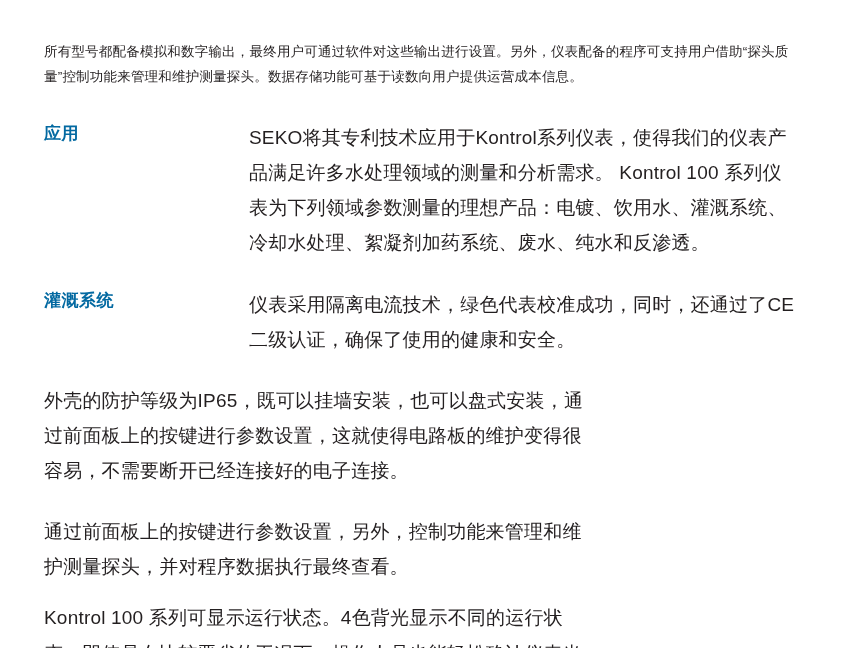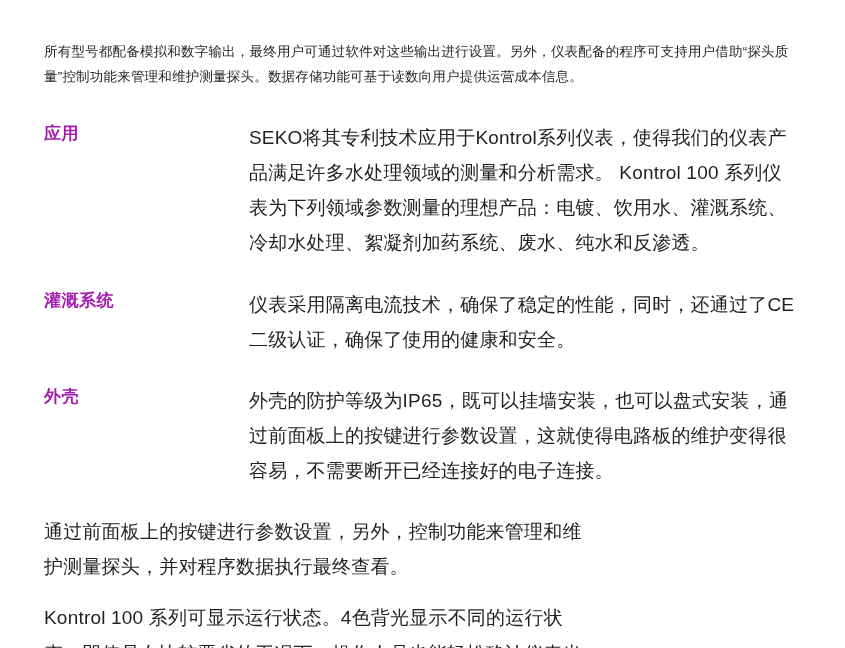--- a/index.html
+++ b/index.html
@@ -32,21 +32,21 @@
   .section {
     display: flex;
     align-items: flex-start;
     margin-bottom: 26px;
   }
   .section-title {
     width: 205px;
     flex: 0 0 205px;
     font-size: 17px;
     font-weight: bold;
-    color: #a21caf;
+    color: #0369a1;
     line-height: 1.5;
     letter-spacing: 0.5px;
     padding-top: 1px;
   }
   .section-body {
     flex: 1 1 auto;
     font-size: 19px;
     line-height: 1.85;
     color: #231f20;
     letter-spacing: 0.2px;
@@ -73,26 +73,25 @@
   <div class="section sec-applications">
     <div class="section-title">应用</div>
     <div class="section-body">
       <p>SEKO将其专利技术应用于Kontrol系列仪表，使得我们的仪表产品满足许多水处理领域的测量和分析需求。 Kontrol 100 系列仪表为下列领域参数测量的理想产品：电镀、饮用水、灌溉系统、冷却水处理、絮凝剂加药系统、废水、纯水和反渗透。</p>
     </div>
   </div>
 
   <div class="section sec-electronic">
     <div class="section-title">灌溉系统</div>
     <div class="section-body">
-      <p>仪表采用隔离电流技术，确保了稳定的性能，同时，还通过了CE二级认证，确保了使用的健康和安全。</p>
+      <p>仪表采用隔离电流技术，绿色代表校准成功，同时，还通过了CE二级认证，确保了使用的健康和安全。</p>
     </div>
   </div>
 
   <div class="section sec-enclosure">
-    <div class="section-title">外壳</div>
     <div class="section-body">
       <p>外壳的防护等级为IP65，既可以挂墙安装，也可以盘式安装，通过前面板上的按键进行参数设置，这就使得电路板的维护变得很容易，不需要断开已经连接好的电子连接。</p>
     </div>
   </div>
 
   <div class="section sec-display">
     <div class="section-body">
       <p>通过前面板上的按键进行参数设置，另外，控制功能来管理和维护测量探头，并对程序数据执行最终查看。</p>
       <p>Kontrol 100 系列可显示运行状态。4色背光显示不同的运行状态，即使是在比较恶劣的工况下，操作人员也能轻松确认仪表当前所处的状态。蓝色代表正常运行，红色代表处于警报状态，绿色代表校准成功，红色代表探头清洗。</p>
     </div>

